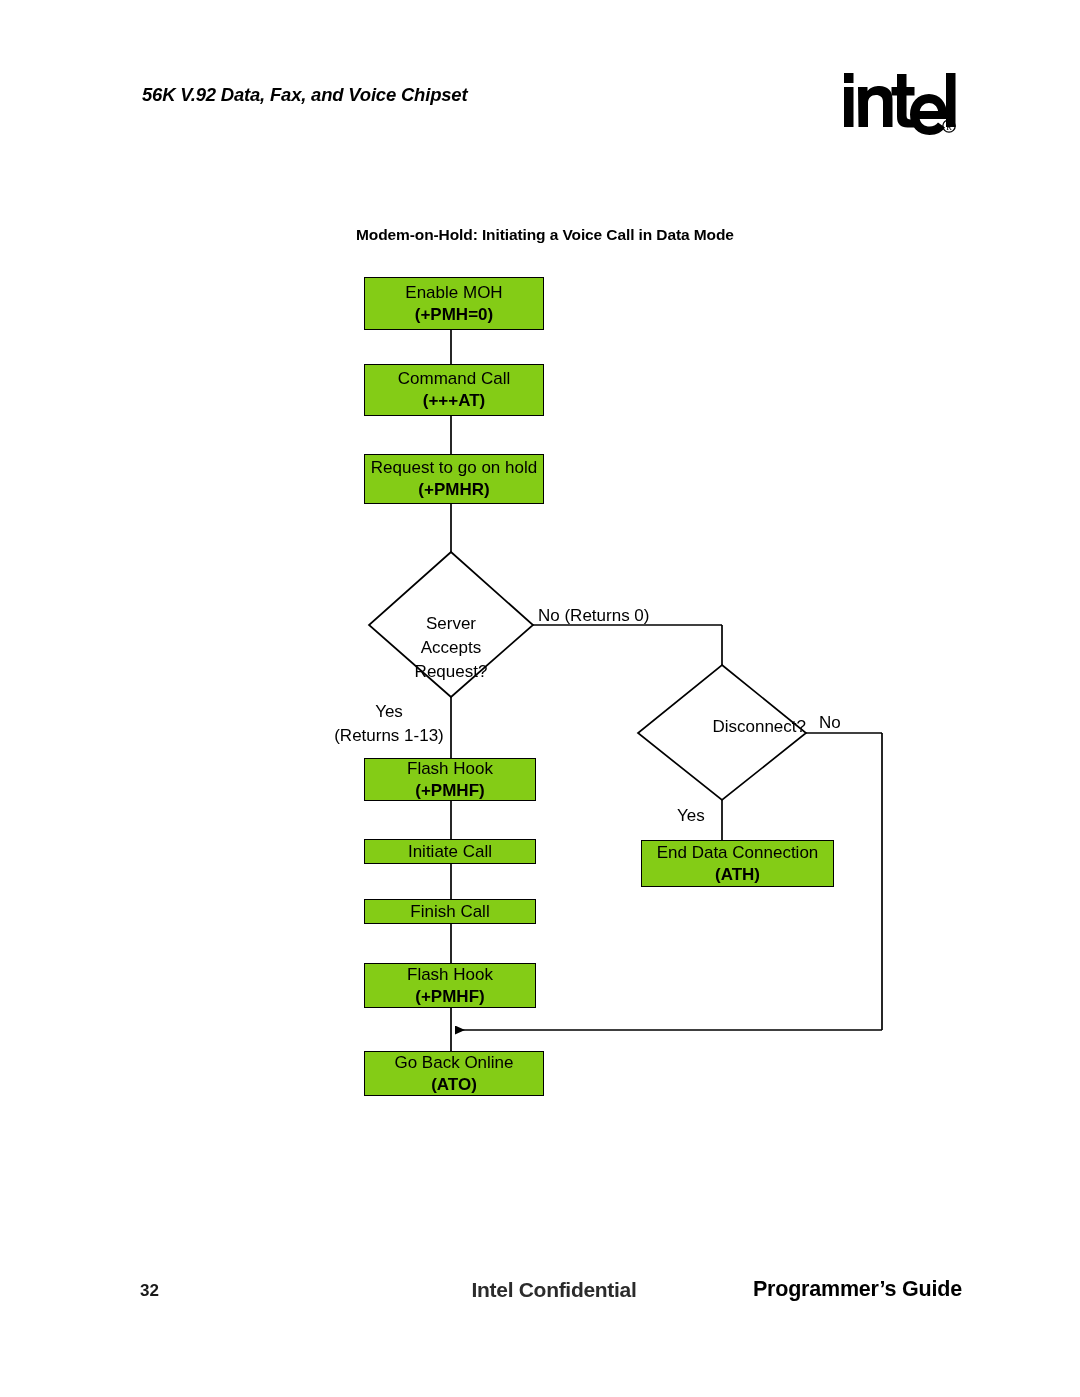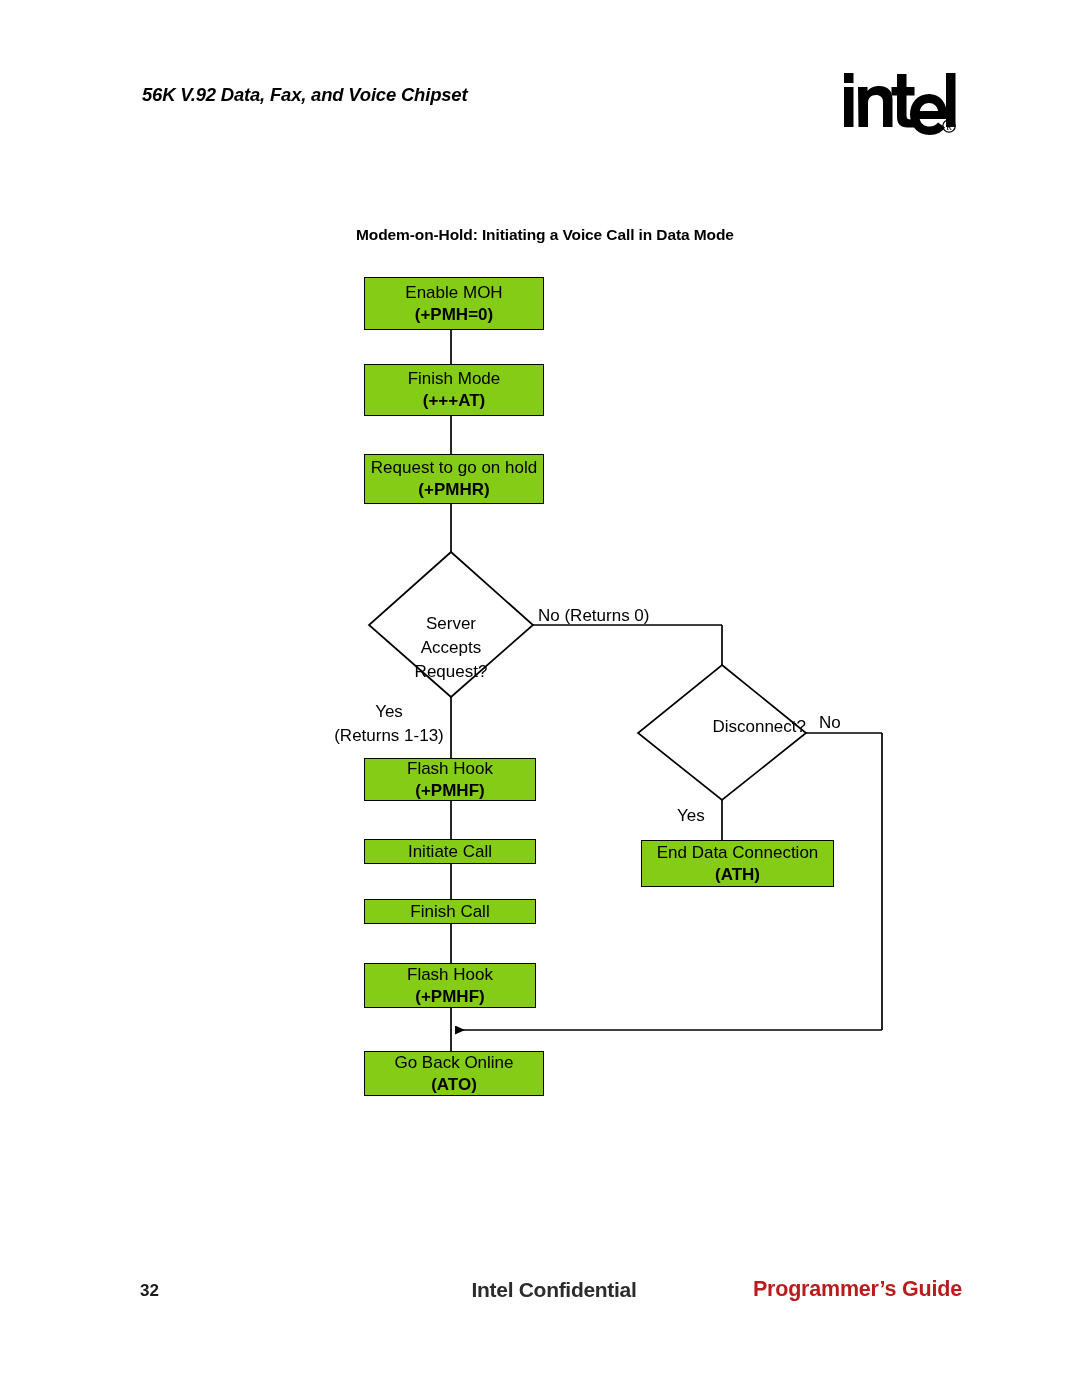--- a/index.html
+++ b/index.html
@@ -126,21 +126,21 @@
     font-weight: bold;
     color: #2b2b2b;
     letter-spacing: -0.3px;
   }
   .footer-right {
     position: absolute;
     right: 132px;
     top: 1277px;
     font-size: 21.5px;
     font-weight: bold;
-    color: #b91c1c;
+    color: #000000;
     letter-spacing: -0.2px;
     white-space: nowrap;
   }
 </style>
 </head>
 <body>
 
 <div class="page">
 
   <div class="header-title">56K V.92 Data, Fax, and Voice Chipset</div>
@@ -208,21 +208,21 @@
         <line x1="437" y1="1008" x2="437" y2="1051"></line>
       </g>
     </svg>
 
     <div class="node" style="left:350px; top:277px; width:180px; height:53px;">
       <span class="l1">Enable MOH</span>
       <span class="l2">(+PMH=0)</span>
     </div>
 
     <div class="node" style="left:350px; top:364px; width:180px; height:52px;">
-      <span class="l1">Finish Mode</span>
+      <span class="l1">Command Call</span>
       <span class="l2">(+++AT)</span>
     </div>
 
     <div class="node" style="left:350px; top:454px; width:180px; height:50px;">
       <span class="l1">Request to go on hold</span>
       <span class="l2">(+PMHR)</span>
     </div>
 
     <div class="node" style="left:350px; top:758px; width:172px; height:43px;">
       <span class="l1">Flash Hook</span>

